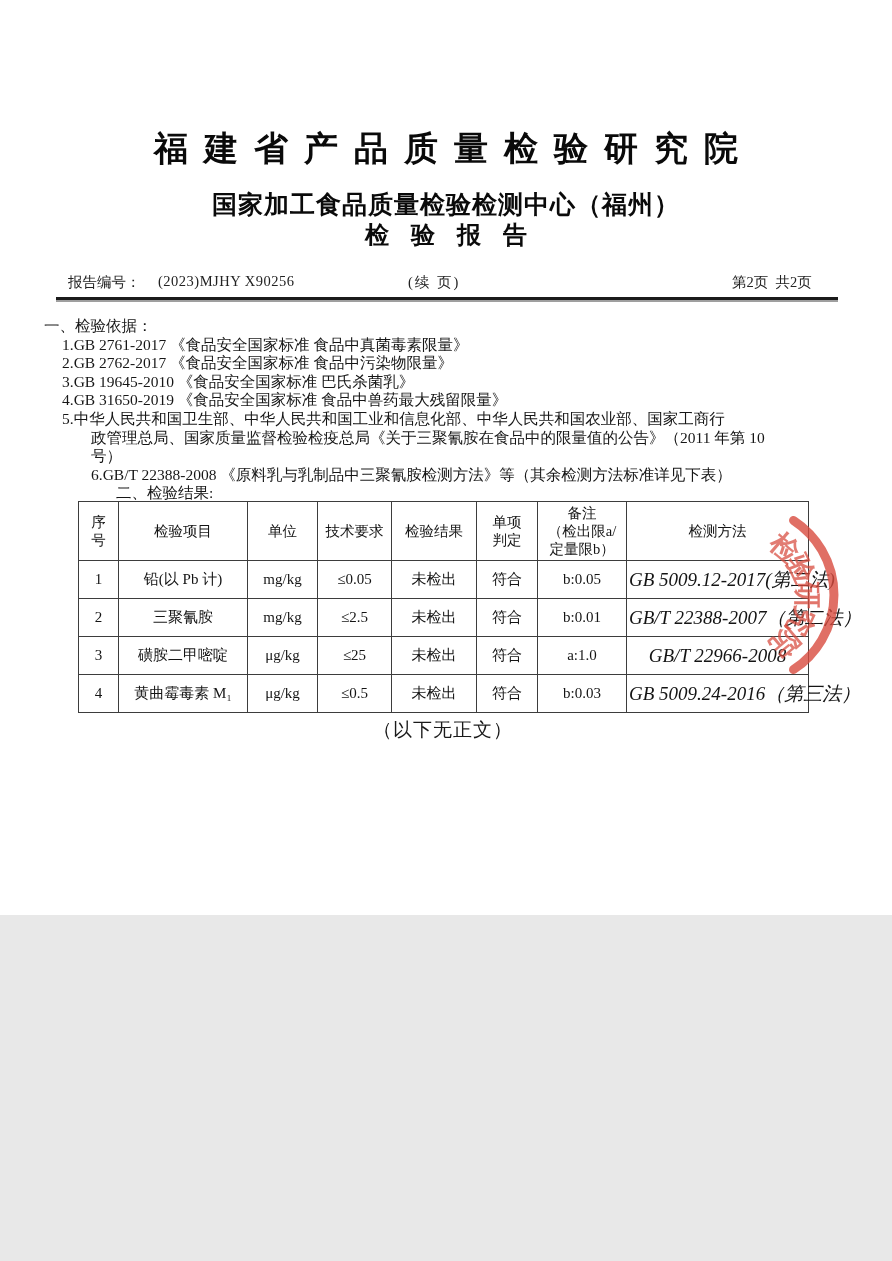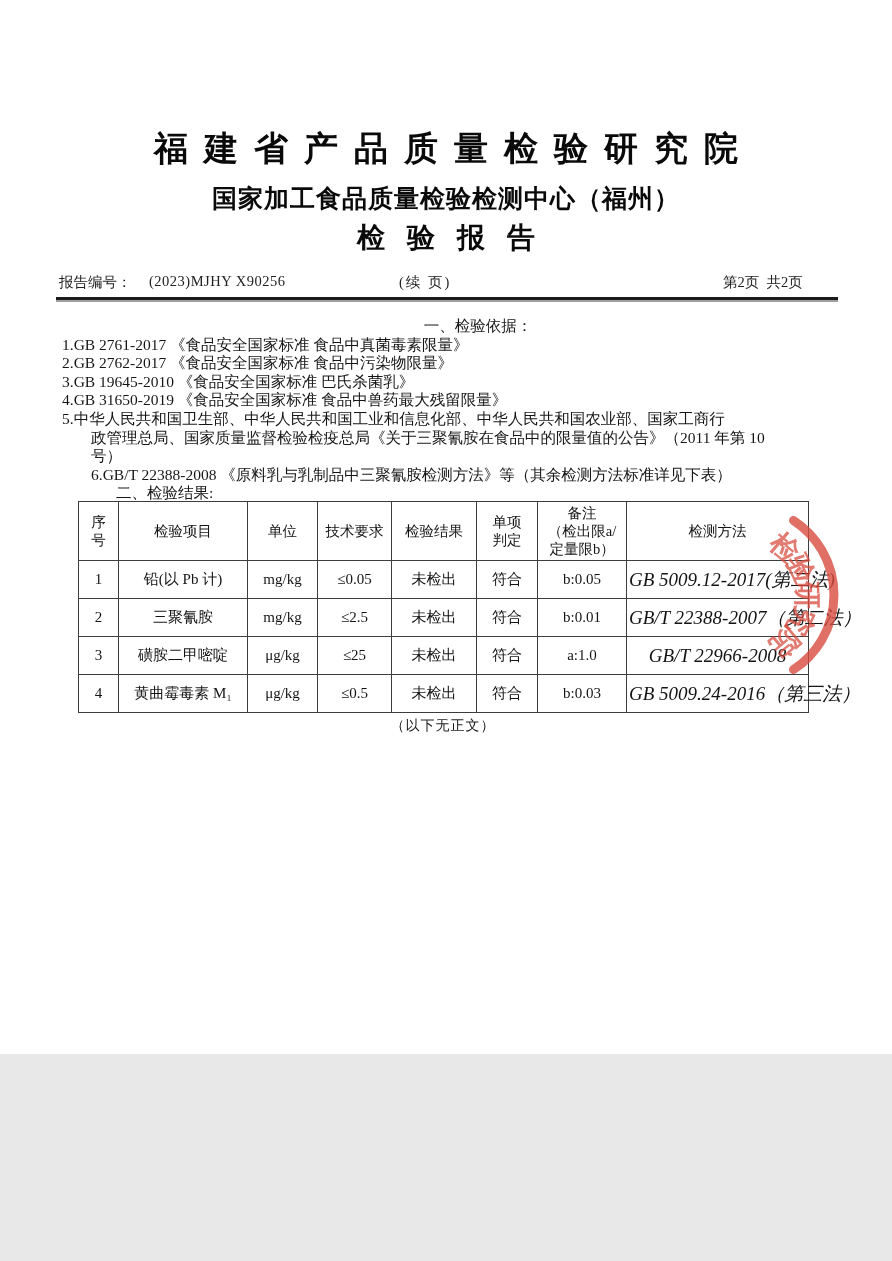--- a/index.html
+++ b/index.html
@@ -1,64 +1,64 @@
 <!DOCTYPE html>
 <html><head>
 <meta charset="utf-8">
 <style>
   html,body{margin:0;padding:0;background:#e8e8e8;}
   .page{
     position:relative;
-    width:892px;height:1054px;
+    width:892px;height:915px;
     margin:0 auto;
     background:#ffffff;
     overflow:hidden;
     font-family:"Liberation Serif","DejaVu Serif",serif;
     color:#1c1c1c;
   }
   
   .org-title{
     position:absolute;top:126px;left:0;right:0;
     text-align:center;
     font-size:34px;font-weight:900;color:#0a0a0a;
     letter-spacing:16px;text-indent:16px;
     white-space:nowrap;
   }
   .sub-title{
-    position:absolute;top:182px;left:0;right:0;
+    position:absolute;top:188px;left:0;right:0;
     text-align:center;
     font-size:25px;font-weight:900;color:#0a0a0a;
     letter-spacing:1px;
     white-space:nowrap;
   }
   .report-title{
     position:absolute;top:219px;left:0;right:0;
     text-align:center;
-    font-size:28px;font-weight:900;color:#0a0a0a;
+    font-size:24px;font-weight:900;color:#0a0a0a;
     letter-spacing:22px;text-indent:22px;
     white-space:nowrap;
   }
   
-  .meta{position:absolute;top:273px;left:3px;right:0;height:20px;font-size:14.5px;color:#222;}
+  .meta{position:absolute;top:273px;left:12px;right:0;height:20px;font-size:14.5px;color:#222;}
   .meta .label{position:absolute;left:56px;white-space:pre;}
   .meta .repno{position:absolute;left:146px;white-space:pre;letter-spacing:0.5px;}
   .meta .cont{position:absolute;left:396px;white-space:pre;letter-spacing:2px;}
   .meta .pageind{position:absolute;left:720px;white-space:pre;}
   .rule{
     position:absolute;top:297px;left:56px;width:782px;height:3px;
     background:#1b1b1b;
     box-shadow:0 2px 0 rgba(80,80,80,.55);
   }
   
   .basis{
     position:absolute;top:317px;left:0;right:0;
     font-size:15.5px;line-height:18.6px;color:#161616;
   }
   .basis div{white-space:pre;}
-  .ind-a{padding-left:64px;text-align:center;}
+  .ind-a{padding-left:44px;}
   .ind-b{padding-left:62px;}
   .ind-c{padding-left:91px;}
   .ind-d{padding-left:116px;}
   
   table.results{
     position:absolute;top:501px;left:78px;
     width:730px;
     border-collapse:collapse;table-layout:fixed;
     font-size:15px;color:#141414;
   }
@@ -70,21 +70,21 @@
   }
   table.results thead tr{height:59px;}
   table.results tbody tr{height:38px;}
   table.results th{font-weight:normal;font-size:14.5px;}
   .prelines{white-space:pre-line;line-height:18px;}
   td.cell-item{text-align:left;padding-left:10px;margin-top:20px;}
   td.cell-method{text-align:left;padding-left:7px;font-size:19px;white-space:nowrap;font-style:italic;}
   
   .end-note{
     position:absolute;top:717px;left:78px;width:730px;
-    text-align:center;font-size:14px;letter-spacing:1px;color:#1a1a1a;
+    text-align:center;font-size:19px;letter-spacing:1px;color:#1a1a1a;
   }
   
   .stamp{position:absolute;left:695px;top:475px;pointer-events:none;}
   .stamp text{
     font-family:"Liberation Serif","DejaVu Serif",serif;
     font-weight:bold;font-size:28px;
   }
 </style>
 </head>
 <body>

